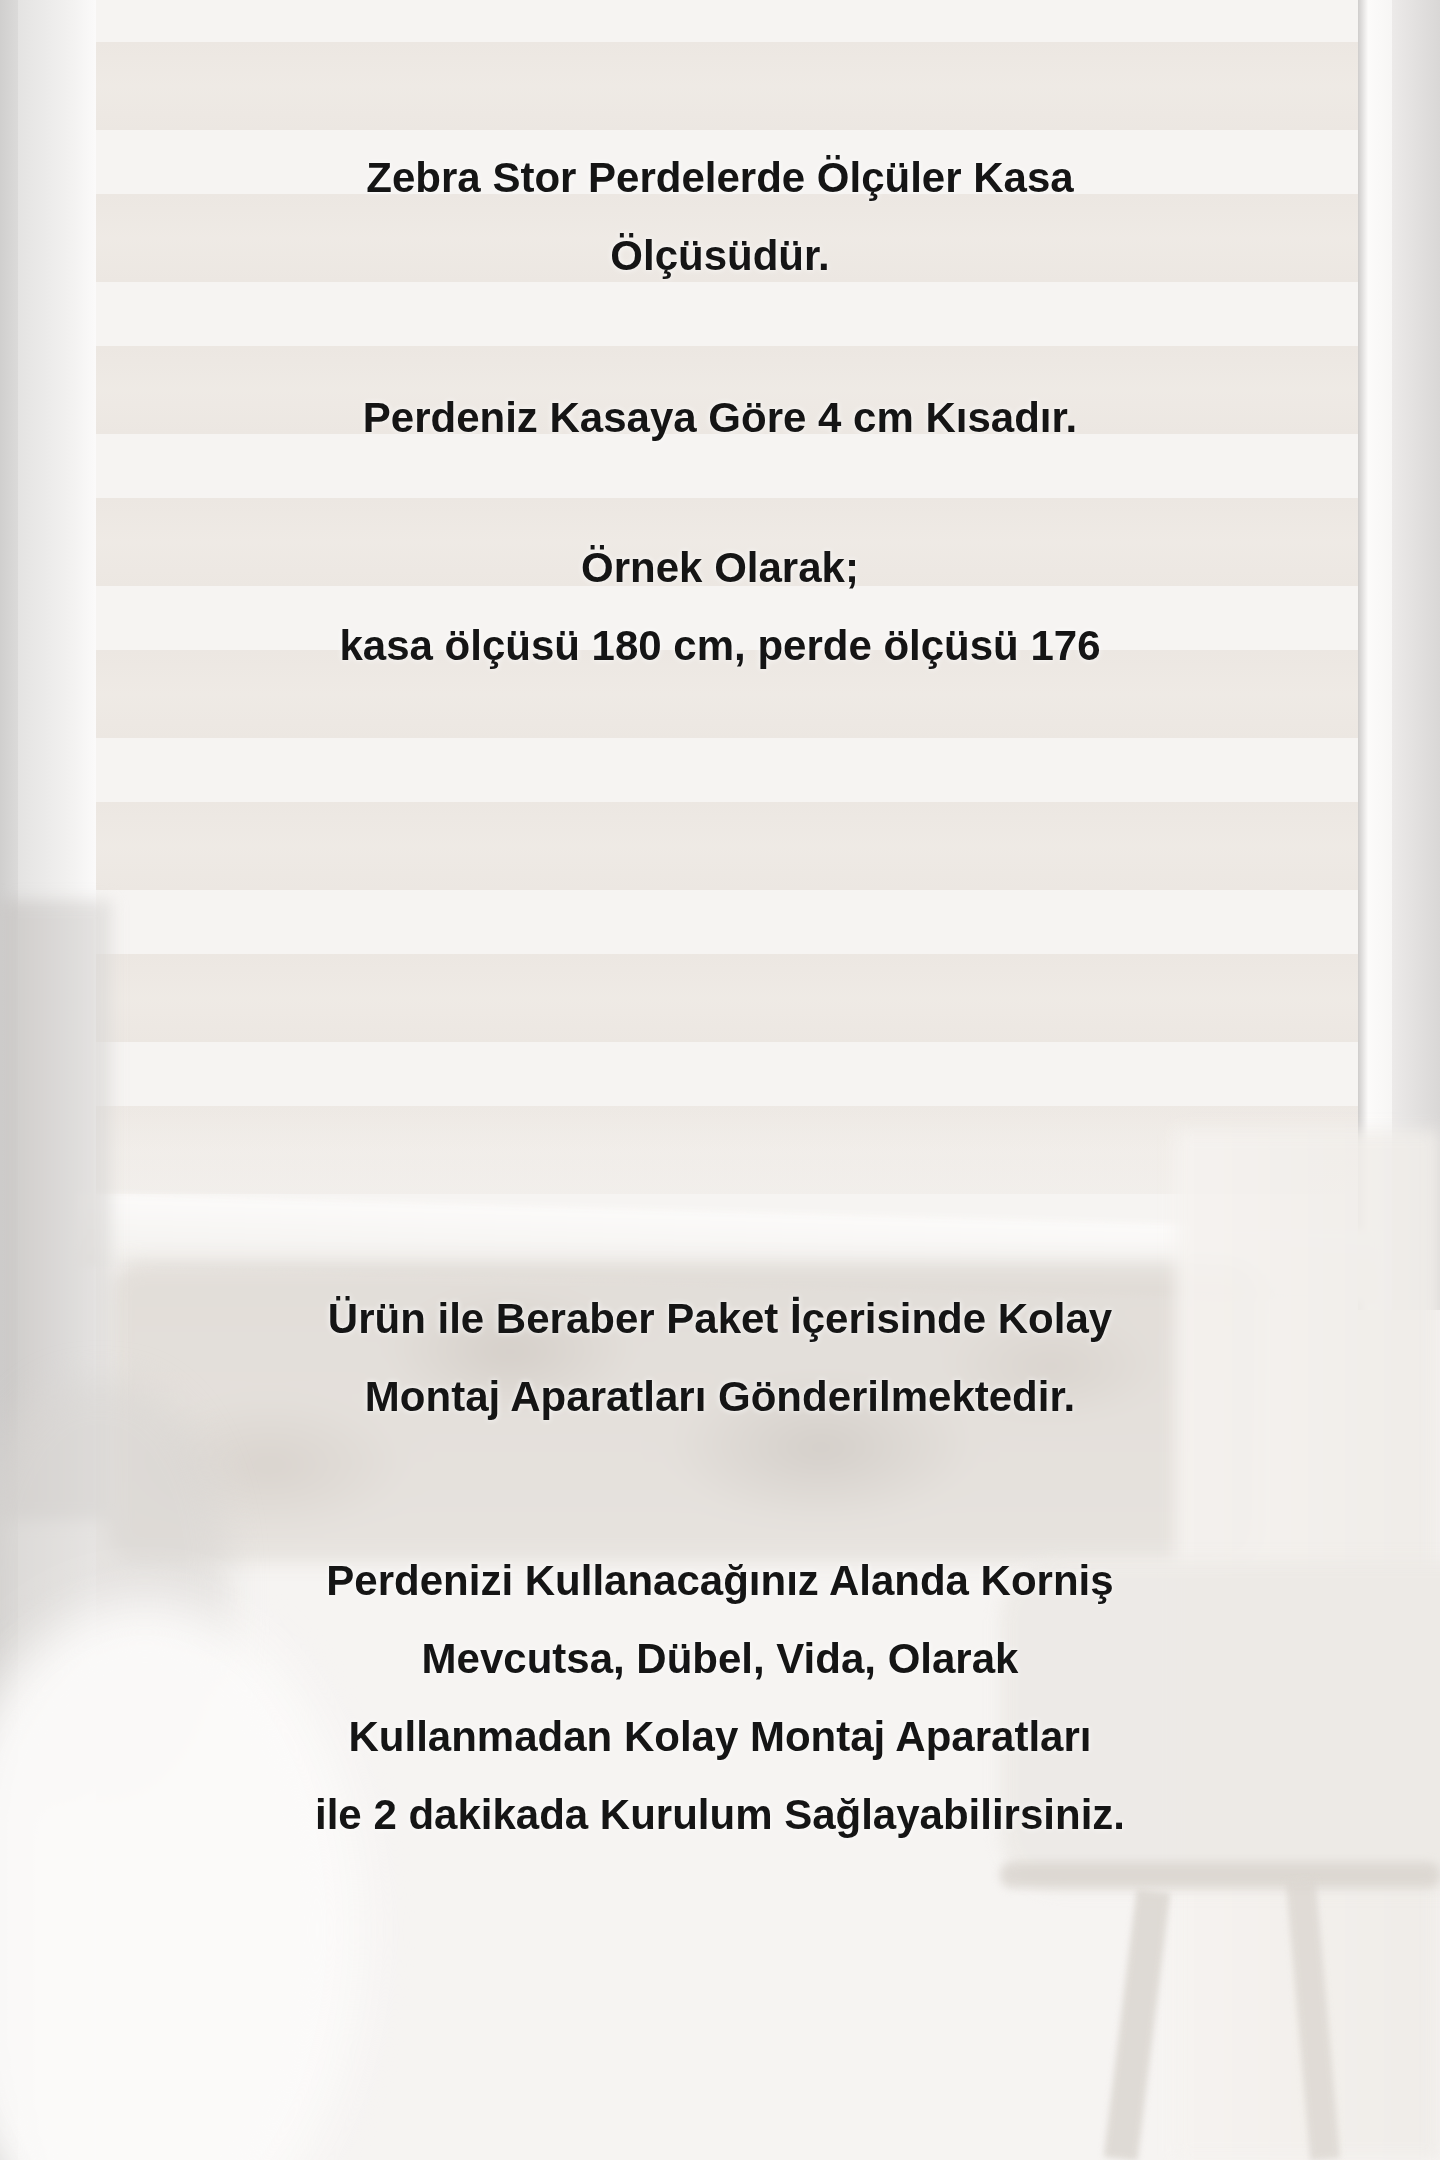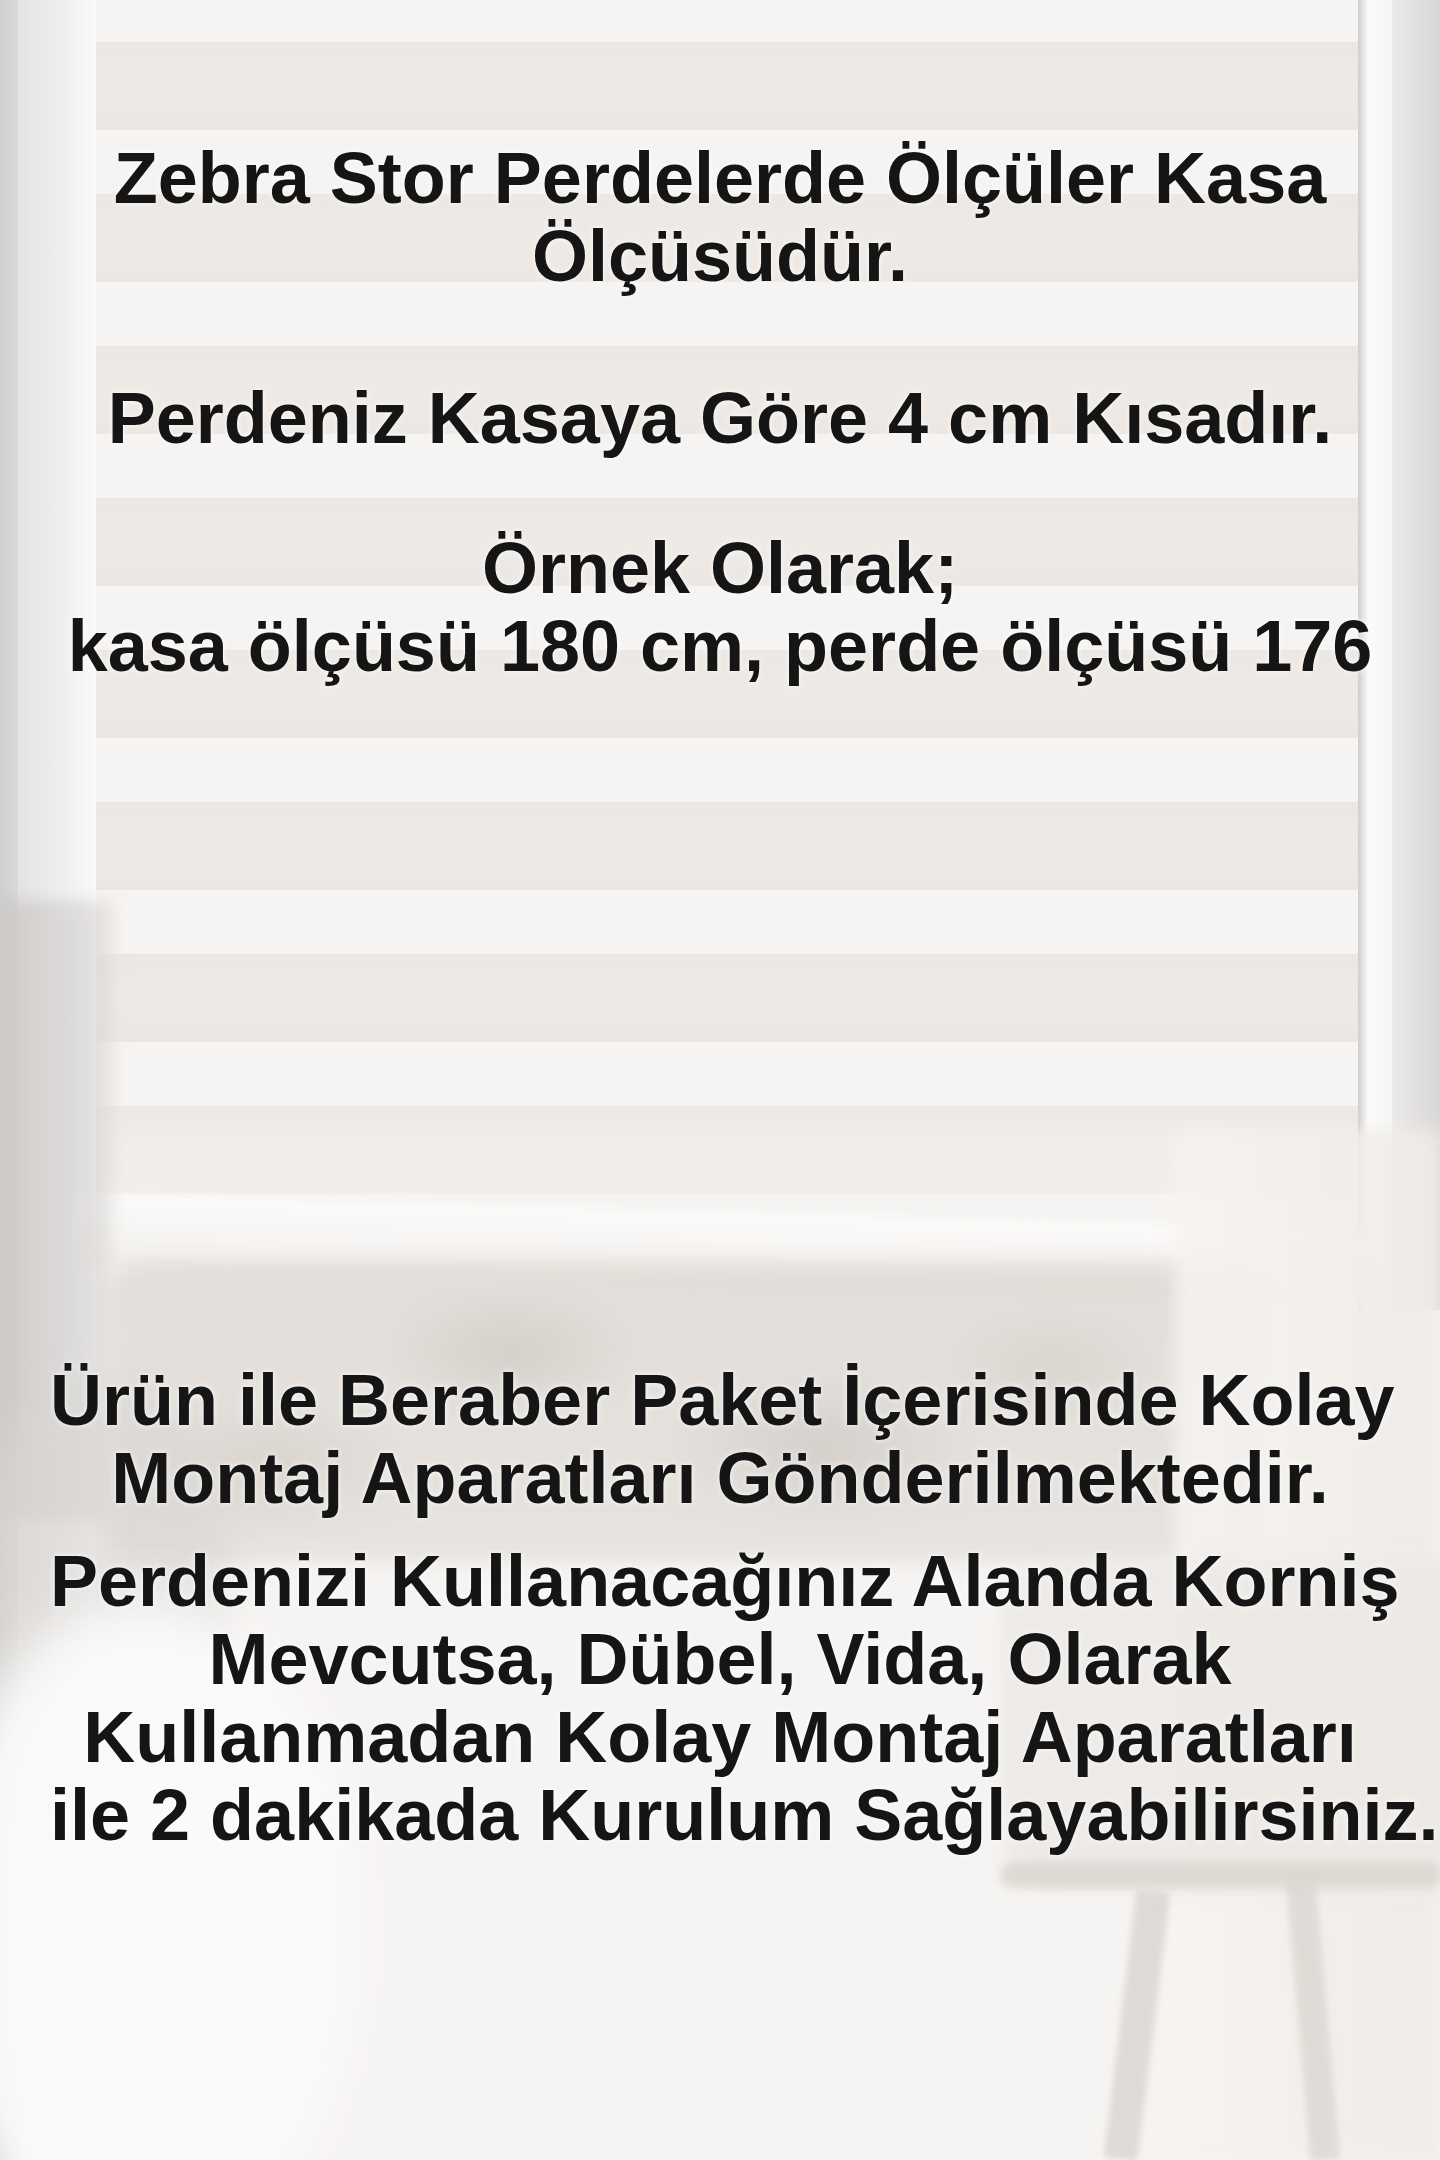--- a/index.html
+++ b/index.html
@@ -53,26 +53,26 @@
   .seat-edge{left:1000px;top:1862px;width:440px;height:26px;border-radius:12px;
     background:#d9d4ce;filter:blur(5px);opacity:.8;}
   .leg-a{left:1120px;top:1890px;width:34px;height:270px;
     background:#d9d4ce;transform:rotate(7deg);filter:blur(3px);opacity:.8;}
   .leg-b{left:1298px;top:1880px;width:30px;height:280px;
     background:#dcd7d1;transform:rotate(-5deg);filter:blur(3px);opacity:.8;}
   
   .text-layer{position:absolute;left:0;top:0;width:1440px;height:2160px;}
   .block{position:absolute;left:50px;width:1340px;text-align:center;}
   .ln{
-    font-size:72px;font-weight:bold;line-height:78px;
+    font-size:42px;font-weight:bold;line-height:78px;
     color:#151515;white-space:nowrap;letter-spacing:0;
     text-shadow:0 0 6px rgba(255,255,255,.85), 0 0 2px rgba(255,255,255,.5);
   }
   .b1{top:139px}.b2{top:379px}.b3{top:529px}
-  .b4{top:919px}.b5{top:1361px}.b6{top:1542px}
+  .b4{top:919px}.b5{top:1280px}.b6{top:1542px}
 </style>
 </head>
 <body>
 
 <div class="stage">
 
   <div class="bg">
     <div class="left-edge"></div>
     <div class="left-frame"></div>
     <div class="stripes"></div>

